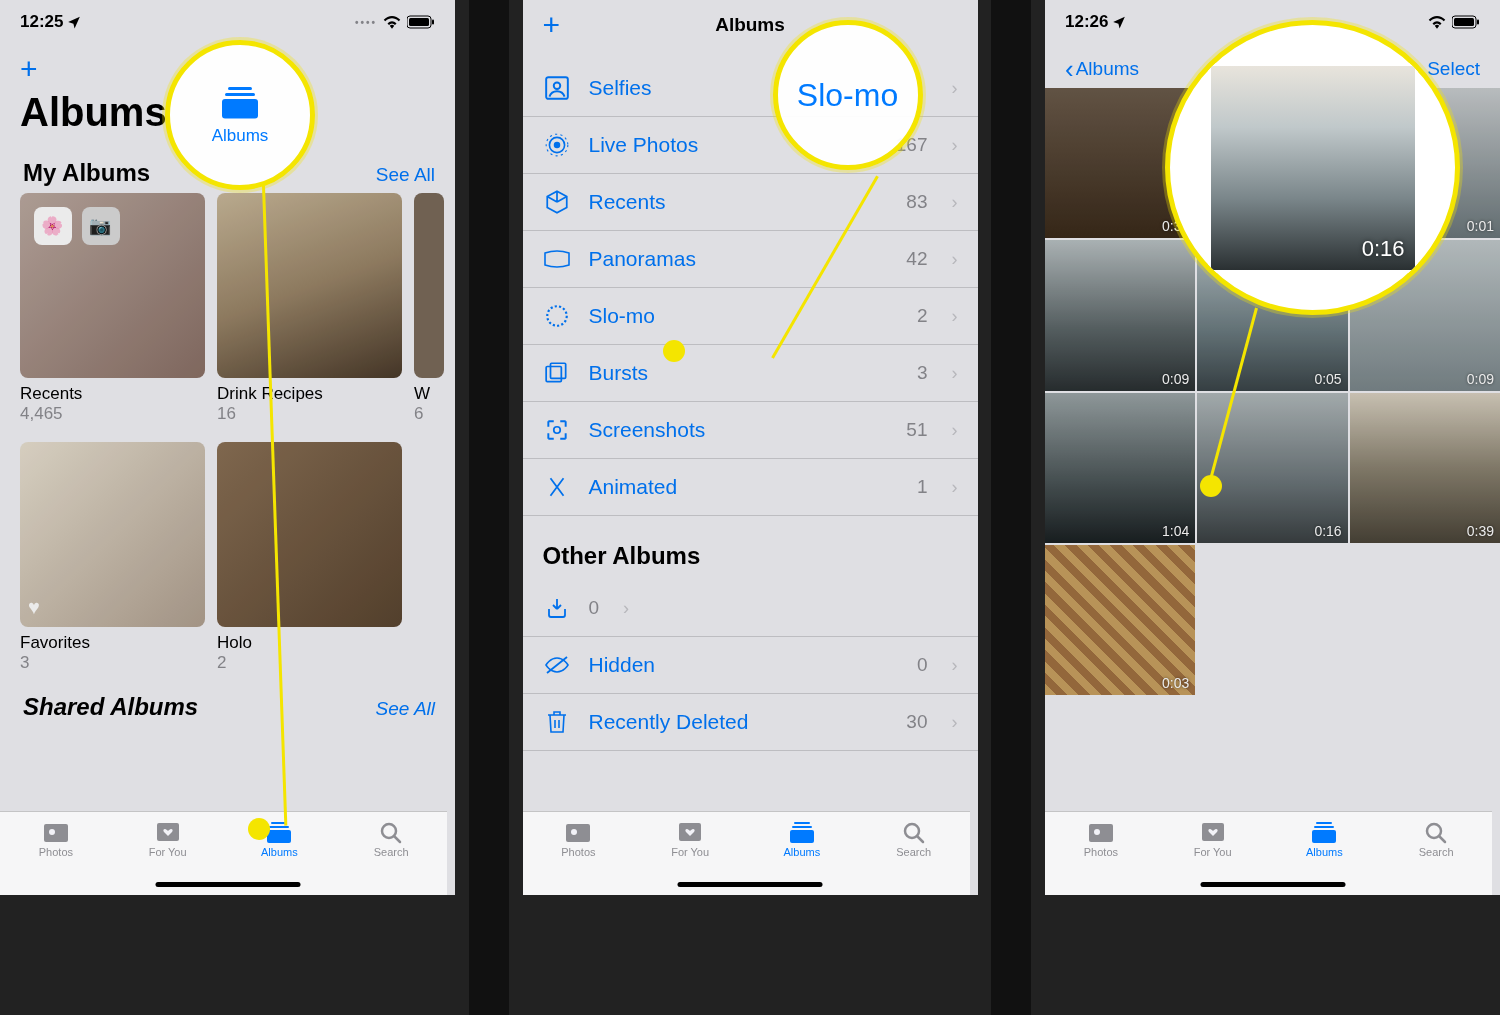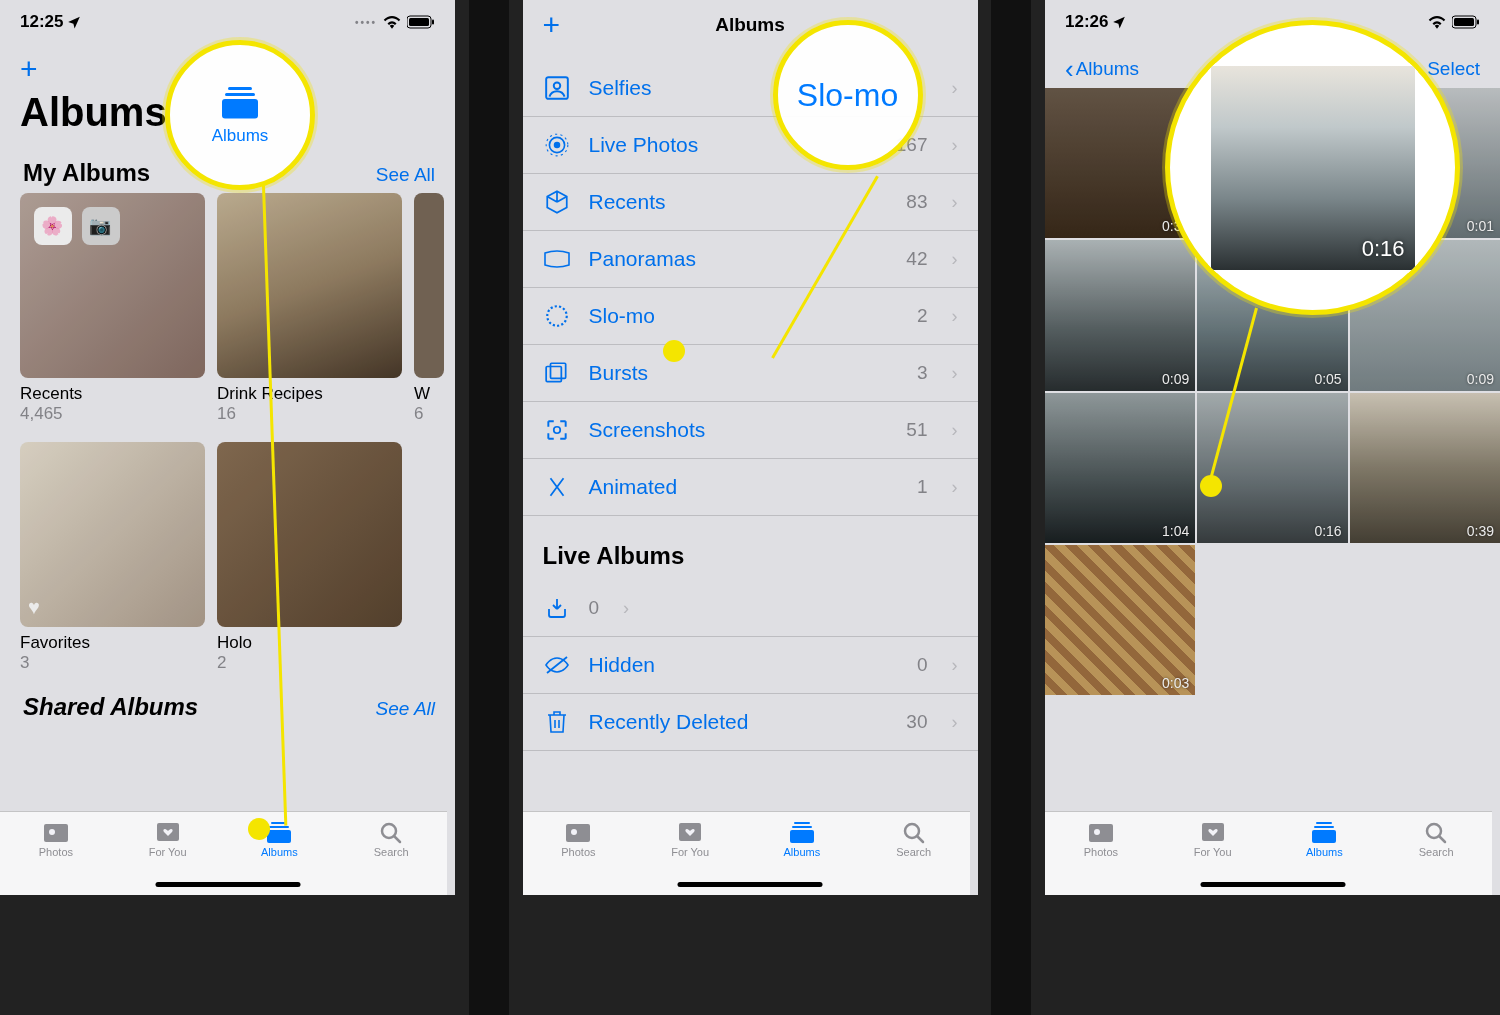--- a/index.html
+++ b/index.html
@@ -274,21 +274,21 @@
           <svg width="26" height="26" viewBox="0 0 24 24">
             <path d="M6 4l6 8 6-8M6 20l6-8 6 8" stroke="currentColor" stroke-width="1.6" fill="none"></path>
           </svg>
         </span>
       <span class="list-label">Animated</span>
       <span class="list-count">1</span>
       <span class="chevron">›</span>
     </div>
   </div>
 
-  <div class="section-hdr">Live Albums</div>
+  <div class="section-hdr">Other Albums</div>
   <div class="list">
     <div class="list-row">
       <span class="list-icon">
           <svg width="24" height="24" viewBox="0 0 24 24">
             <path d="M12 3v10m0 0l-4-4m4 4l4-4M4 13v6a2 2 0 002 2h12a2 2 0 002-2v-6" stroke="currentColor" stroke-width="1.8" fill="none"></path>
           </svg>
         </span>
       <span class="list-count">0</span>
       <span class="chevron">›</span>
     </div>

